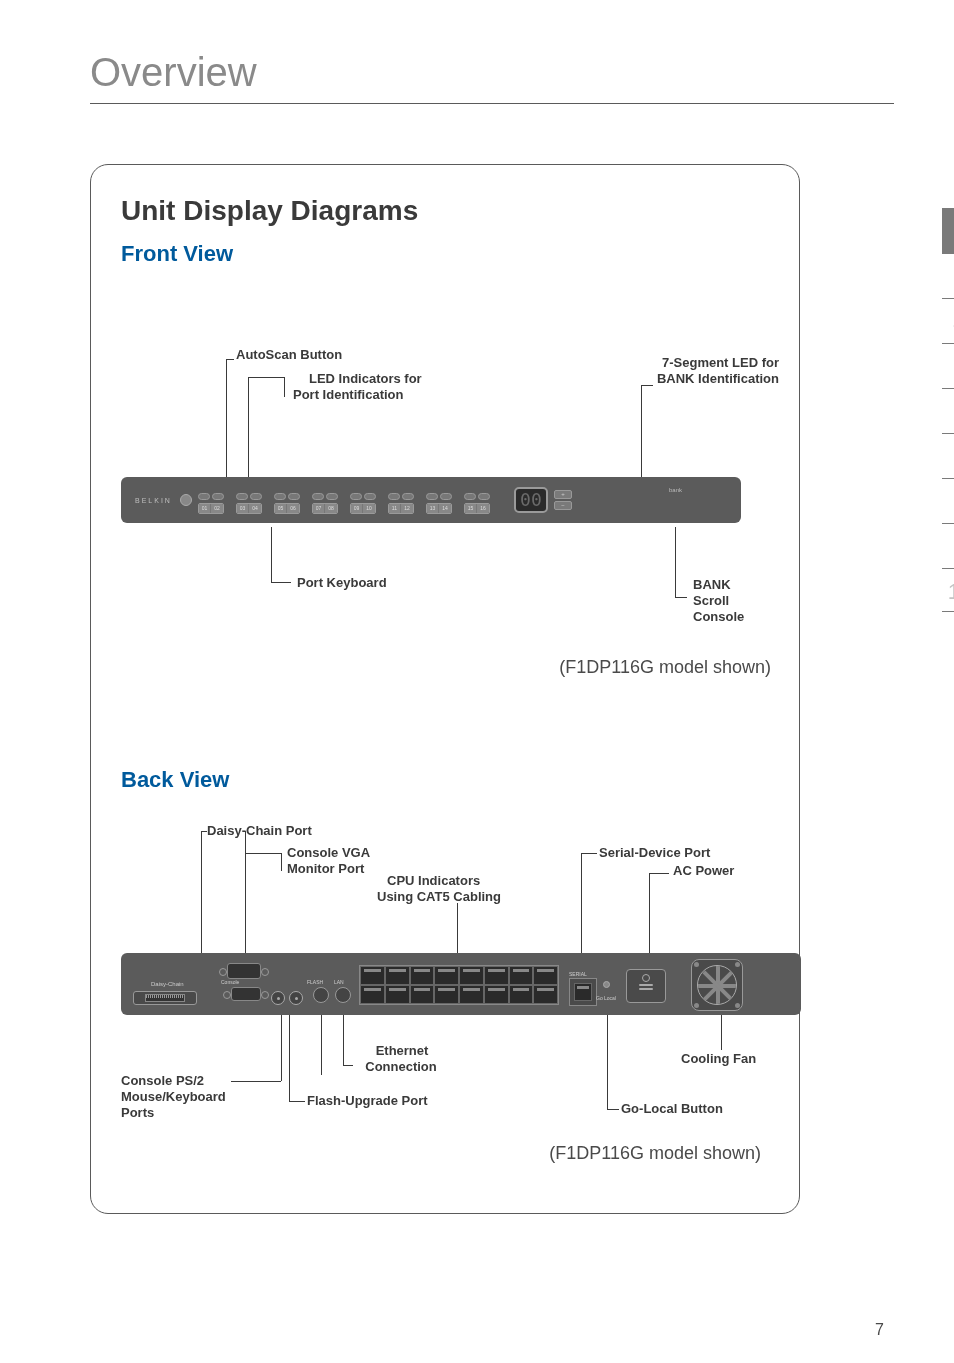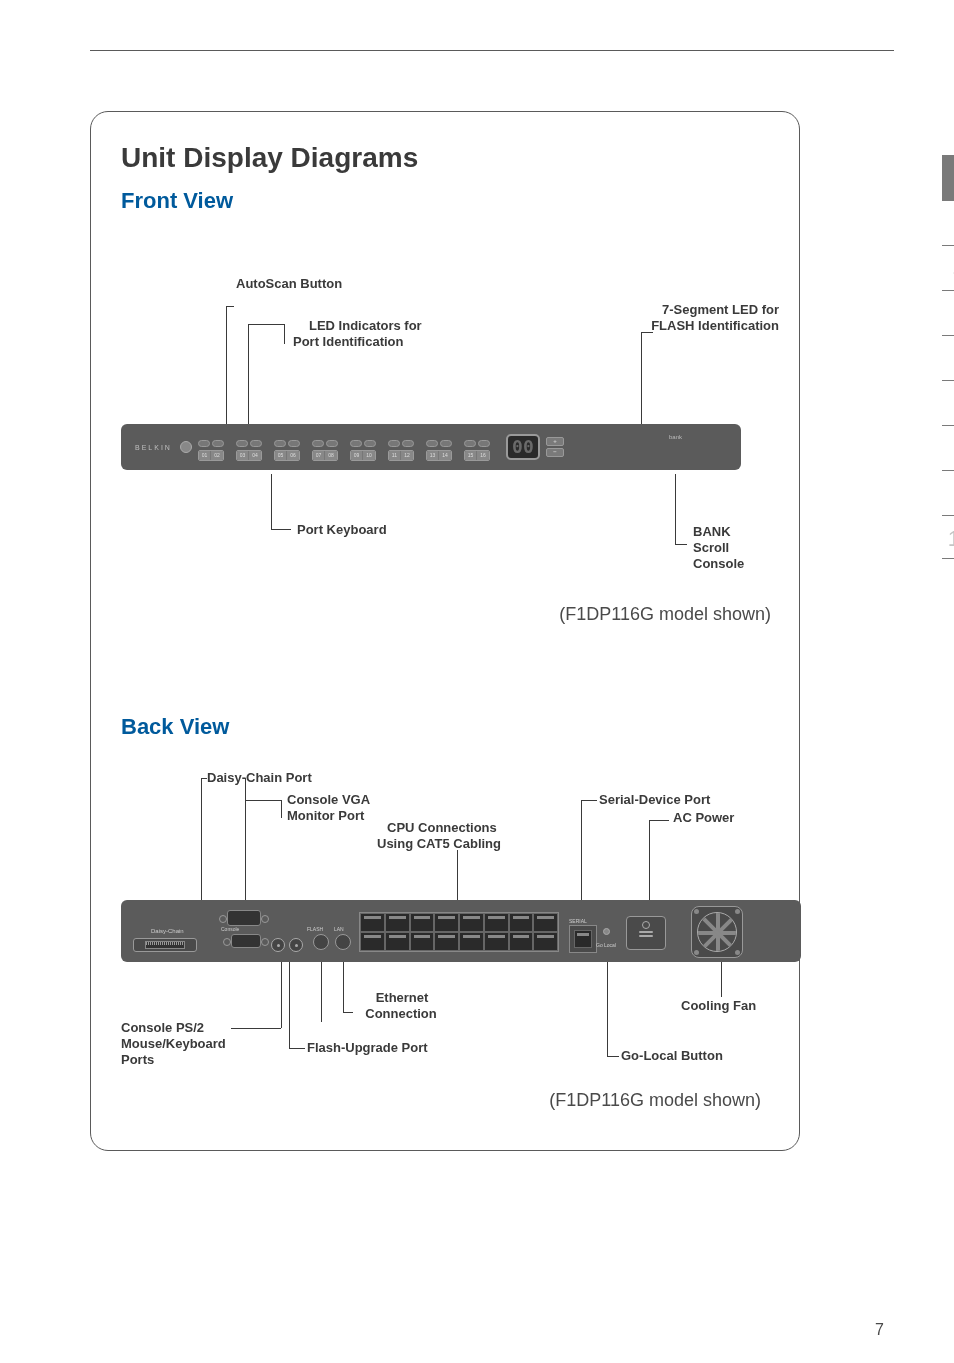--- a/index.html
+++ b/index.html
@@ -24,21 +24,21 @@
     border: none;
     border-top: 1.5px solid #5a5a5a;
     margin-bottom: 60px;
   }
   .content-area {
     position: relative;
   }
   .diagram-card {
     border: 1.5px solid #5a5a5a;
     border-radius: 18px;
-    padding: 30px 30px 40px 30px;
+    padding: 30px 30px 50px 30px;
     width: 710px;
     min-height: 1040px;
     position: relative;
   }
   .card-title {
     font-size: 28px;
     font-weight: 700;
     color: #3a3a3a;
     margin-bottom: 14px;
   }
@@ -103,24 +103,23 @@
   .sel {
     width: 12px; height: 9px;
     background: #888;
     font-size: 5px;
     color: #ddd;
     text-align: center;
     line-height: 9px;
   }
   .sel:first-child { border-right: 1px solid #777; }
   .seg-area {
-    margin-left: 16px;
+    margin-left: 24px;
     display: flex;
     align-items: center;
-    font-weight: bold;
   }
   .seg {
     width: 34px; height: 26px;
     background: #2a2a2a;
     border: 2px solid #9a9a9a;
     border-radius: 5px;
     color: #6a6a6a;
     font-family: monospace;
     font-size: 18px;
     text-align: center;
@@ -315,42 +314,43 @@
     bottom: 24px;
     right: 70px;
     font-size: 16px;
     color: #4a4a4a;
   }
 </style>
 </head>
 <body>
 
 <div class="page">
+  <div class="page-title">Overview</div>
   <hr class="title-rule">
 
   <div class="content-area">
     <div class="diagram-card">
       <div class="card-title">Unit Display Diagrams</div>
 
       <div class="view-heading">Front View</div>
 
       <div class="front-block">
 
-        <div class="callout" style="top:52px;left:115px">AutoScan Button</div>
+        <div class="callout" style="top:70px;left:115px">AutoScan Button</div>
         <div class="line vline" style="left:105px;top:82px;height:130px"></div>
         <div class="line hline" style="left:105px;top:82px;width:8px"></div>
 
         <div class="callout" style="top:94px;left:188px">LED Indicators for</div>
         <div class="callout" style="top:110px;left:172px">Port Identification</div>
         <div class="line vline" style="left:127px;top:100px;height:110px"></div>
         <div class="line hline" style="left:127px;top:100px;width:36px"></div>
         <div class="line vline" style="left:163px;top:100px;height:20px"></div>
 
         <div class="callout" style="top:78px;left:528px;text-align:right;width:130px">7-Segment LED for</div>
-        <div class="callout" style="top:94px;left:528px;text-align:right;width:130px">FLASH Identification</div>
+        <div class="callout" style="top:94px;left:528px;text-align:right;width:130px">BANK Identification</div>
         <div class="line vline" style="left:520px;top:108px;height:100px"></div>
         <div class="line hline" style="left:520px;top:108px;width:12px"></div>
 
         <div class="device-front">
           <span class="brand">BELKIN</span>
           <span class="autoscan-btn"></span>
           <span id="port-pairs"><span class="port-pair">
     <span class="leds">
                   <span class="led"></span>
                   <span class="led"></span>
@@ -452,21 +452,21 @@
         <div class="callout" style="top:20px;left:86px">Daisy-Chain Port</div>
         <div class="line vline" style="left:80px;top:28px;height:150px"></div>
         <div class="line hline" style="left:80px;top:28px;width:6px"></div>
 
         <div class="callout" style="top:42px;left:166px">Console VGA</div>
         <div class="callout" style="top:58px;left:166px">Monitor Port</div>
         <div class="line vline" style="left:124px;top:28px;height:135px"></div>
         <div class="line hline" style="left:124px;top:50px;width:36px"></div>
         <div class="line vline" style="left:160px;top:50px;height:18px"></div>
 
-        <div class="callout" style="top:70px;left:266px">CPU Connections</div>
+        <div class="callout" style="top:70px;left:266px">CPU Indicators</div>
         <div class="callout" style="top:86px;left:256px">Using CAT5 Cabling</div>
         <div class="line vline" style="left:336px;top:100px;height:60px"></div>
 
         <div class="callout" style="top:42px;left:478px">Serial-Device Port</div>
         <div class="line vline" style="left:460px;top:50px;height:120px"></div>
         <div class="line hline" style="left:460px;top:50px;width:16px"></div>
 
         <div class="callout" style="top:60px;left:552px">AC Power</div>
         <div class="line vline" style="left:528px;top:70px;height:100px"></div>
         <div class="line hline" style="left:528px;top:70px;width:20px"></div>

